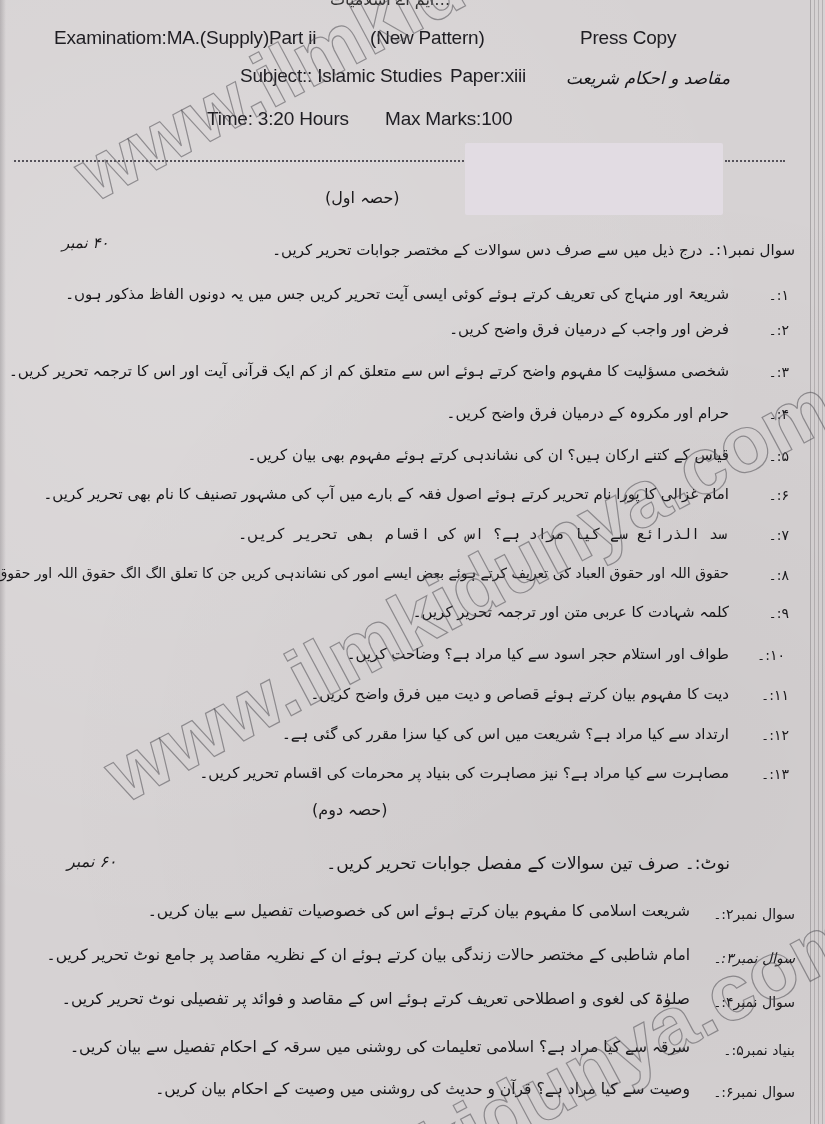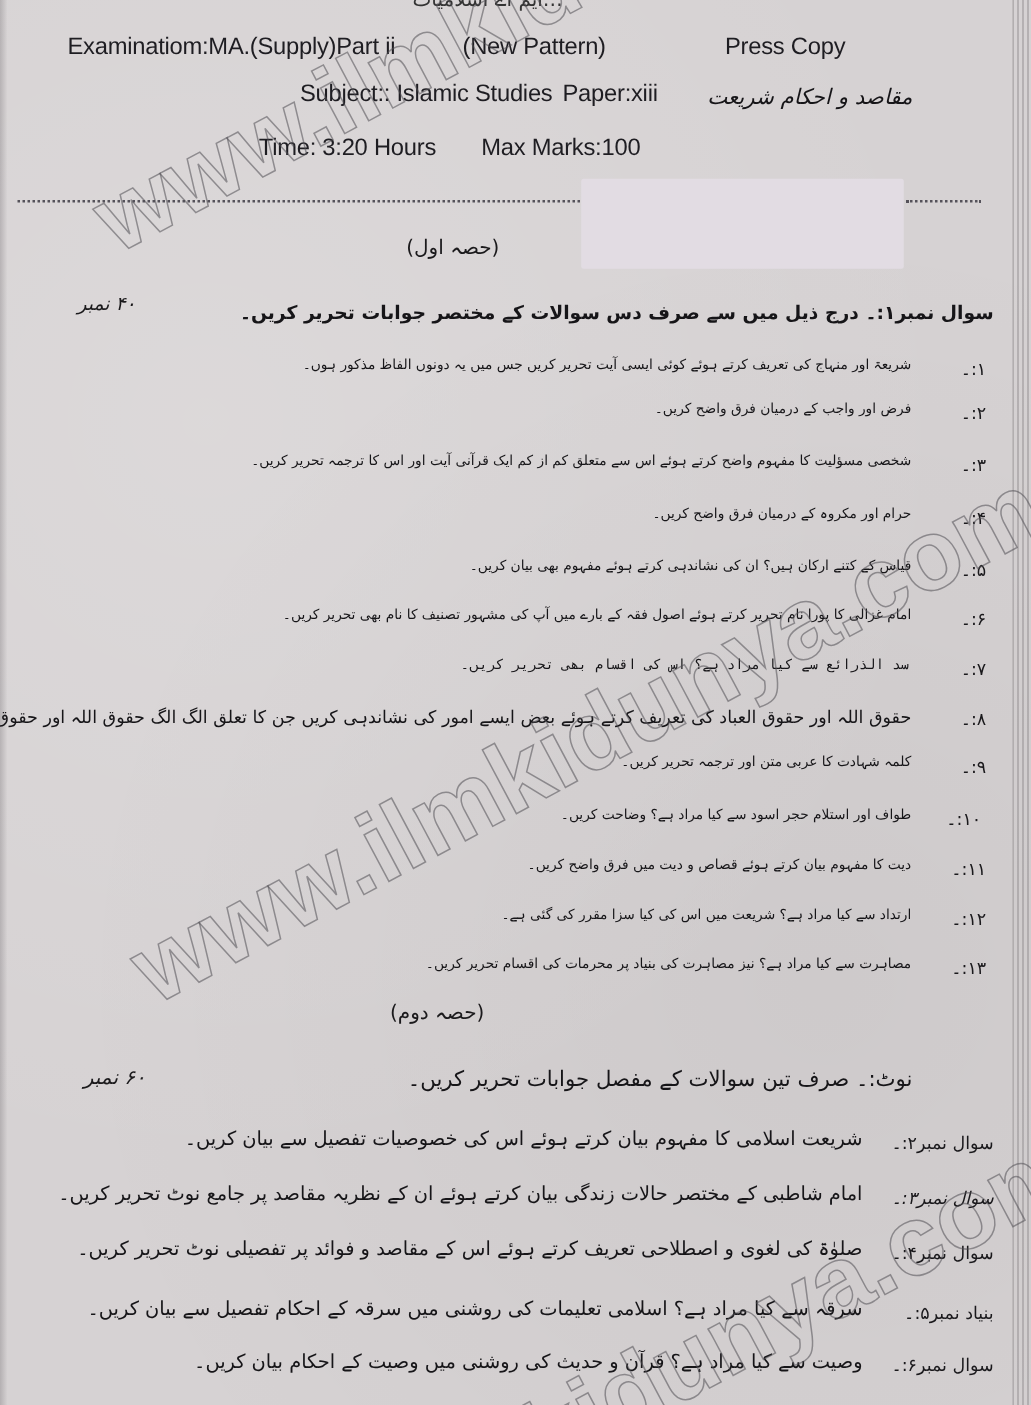--- a/index.html
+++ b/index.html
@@ -23,21 +23,21 @@
 
   .hdr { position:absolute; font-family:"Liberation Sans", sans-serif; font-size:19px; letter-spacing:-0.2px; color:#1e1d22; white-space:nowrap; }
   .urdu { direction:rtl; font-family:"DejaVu Sans", sans-serif; white-space:nowrap; position:absolute; color:#161518; }
   .u-hand { font-size:16px; font-style:italic; }
 
   .dotline { position:absolute; top:160px; height:0; border-top:2px dotted #55525a; }
   .redact { position:absolute; left:465px; top:143px; width:258px; height:72px; background:#e2dce3; border-radius:2px; }
 
   .section-title { position:absolute; font-size:16px; direction:rtl; }
   .q-num { position:absolute; font-size:14px; direction:rtl; white-space:nowrap; color:#1a191c; }
-  .q-text { position:absolute; font-size:11px; direction:rtl; white-space:nowrap; color:#161518; }
+  .q-text { position:absolute; font-size:15px; direction:rtl; white-space:nowrap; color:#161518; }
 
   .marks { position:absolute; font-size:15px; direction:rtl; font-style:italic; }
 
   .watermark {
     position:absolute; font-family:"Liberation Sans", sans-serif; font-weight:bold;
     color:transparent; -webkit-text-stroke:1.2px rgba(80,78,84,0.55);
     white-space:nowrap; pointer-events:none;
   }
 </style>
 </head>
@@ -56,21 +56,21 @@
 <div class="urdu u-hand" style="right:95px; top:68px; font-size:17px;">مقاصد و احکام شریعت</div>
 <div class="hdr" style="left:207px; top:108px;">Time:  3:20 Hours</div>
 <div class="hdr" style="left:385px; top:108px;">Max Marks:100</div>
 
 <div class="dotline" style="left:14px; width:450px;"></div>
 <div class="dotline" style="left:725px; width:60px;"></div>
 <div class="redact"></div>
 
 <div class="section-title" style="left:325px; top:188px;">(حصہ اول)</div>
 <div class="marks" style="left:62px; top:234px;">۴۰ نمبر</div>
-<div class="urdu" style="right:30px; top:241px; font-size:15px;font-weight:bold;">سوال نمبر۱:۔ درج ذیل میں سے صرف دس سوالات کے مختصر جوابات تحریر کریں۔</div>
+<div class="urdu" style="right:30px; top:241px; font-size:15px;">سوال نمبر۱:۔ درج ذیل میں سے صرف دس سوالات کے مختصر جوابات تحریر کریں۔</div>
 
 <div>
   <div class="q-num" style="right:36px; top:287px;">۱:۔</div>
   <div class="q-text" style="right:96px; top:285px;">شریعۃ اور منہاج کی تعریف کرتے ہوئے کوئی ایسی آیت تحریر کریں جس میں یہ دونوں الفاظ مذکور ہوں۔</div>
 
   <div class="q-num" style="right:36px; top:322px;">۲:۔</div>
   <div class="q-text" style="right:96px; top:320px;text-align:center;">فرض اور واجب کے درمیان فرق واضح کریں۔</div>
 
   <div class="q-num" style="right:36px; top:364px;">۳:۔</div>
   <div class="q-text" style="right:96px; top:362px;">شخصی مسؤلیت کا مفہوم واضح کرتے ہوئے اس سے متعلق کم از کم ایک قرآنی آیت اور اس کا ترجمہ تحریر کریں۔</div>

